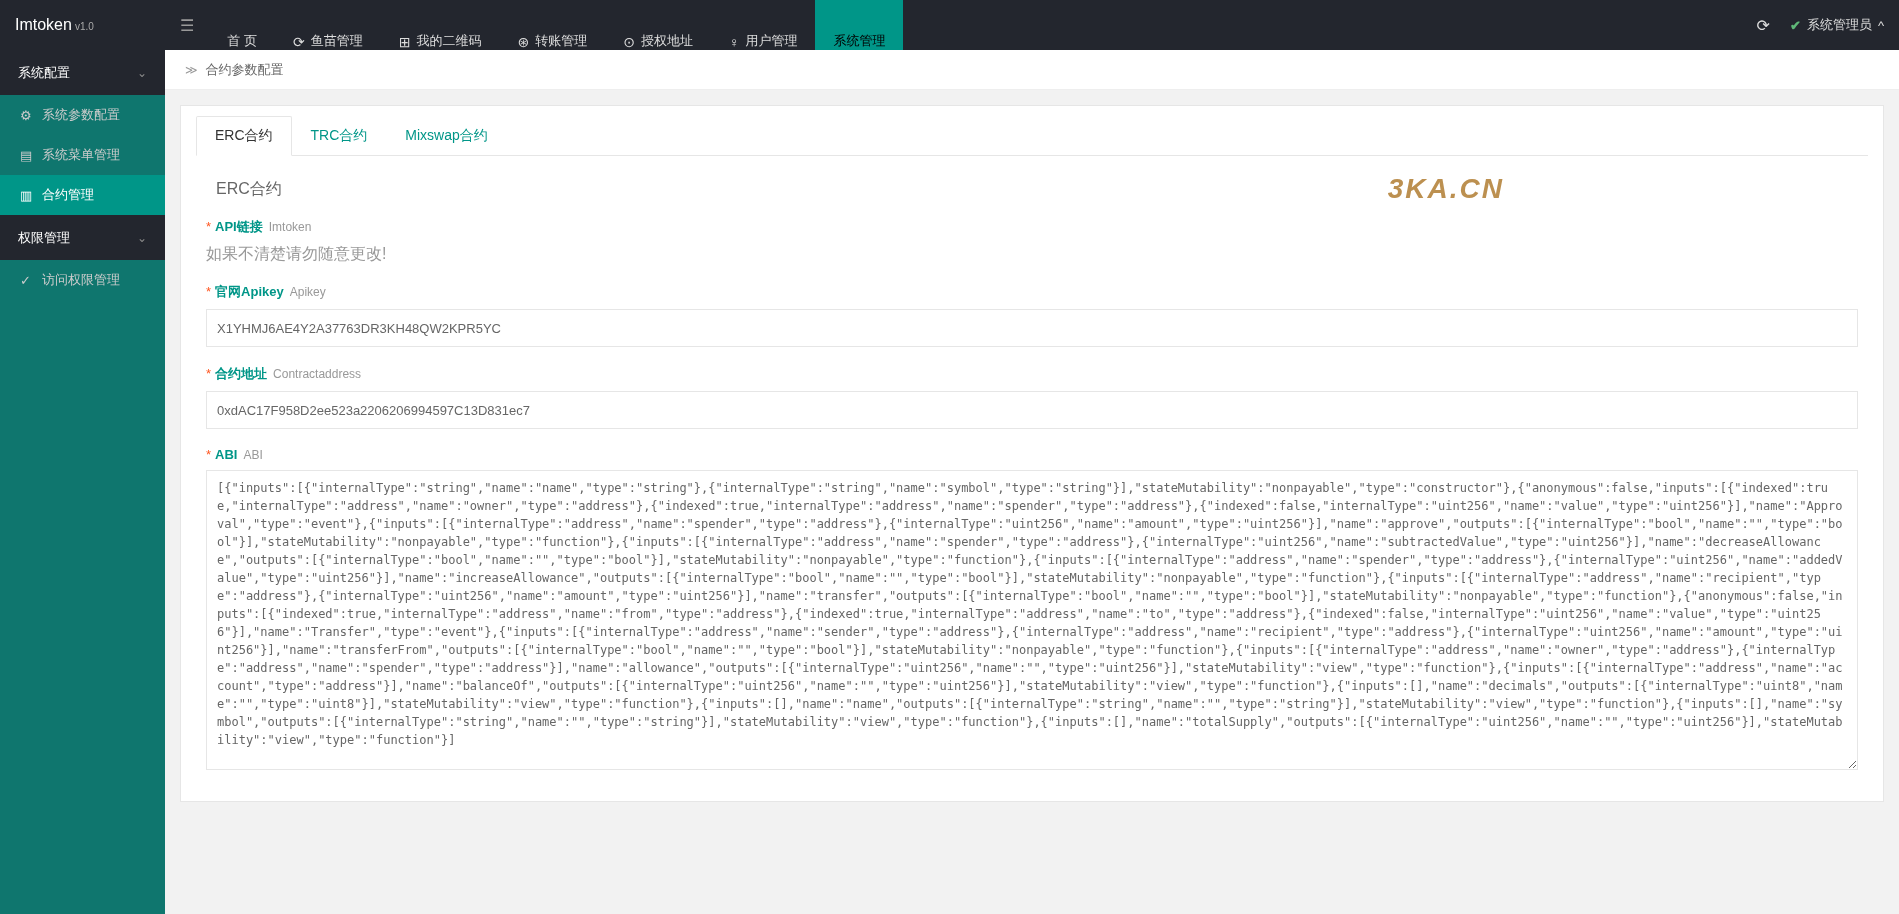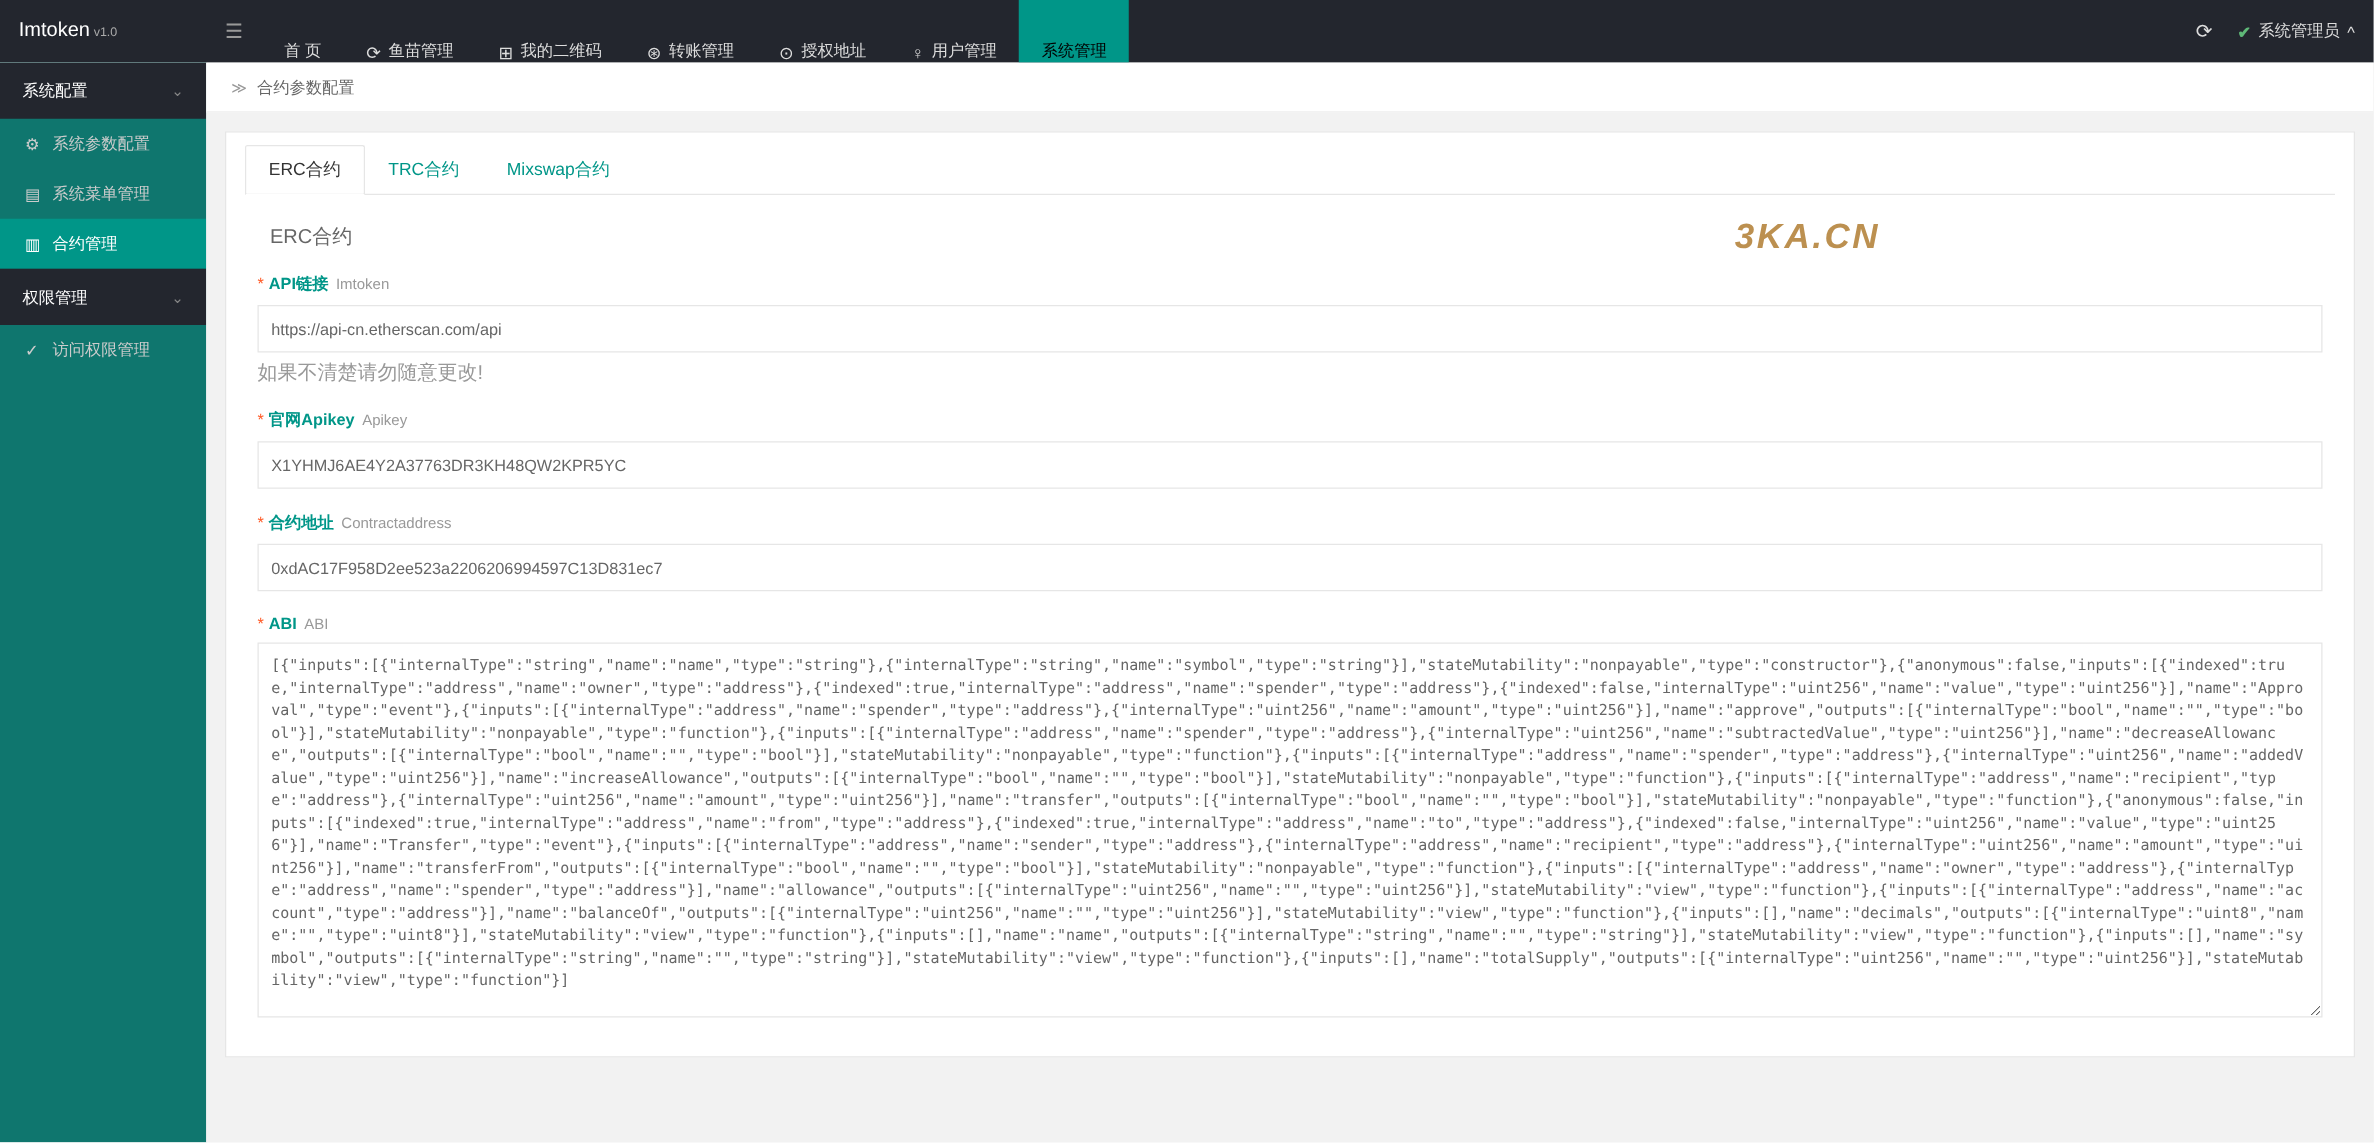--- a/index.html
+++ b/index.html
@@ -131,21 +131,20 @@
             <div class="tab active"><span>ERC合约</span></div>
             <div class="tab"><span>TRC合约</span></div>
             <div class="tab"><span>Mixswap合约</span></div>
           </div>
           <div class="form">
             <div class="watermark">3KA.CN</div>
             <div class="form-title">ERC合约</div>
 
             <div class="form-row">
               <label class="form-label"><span class="req">*</span><span class="label-main">API链接</span><span class="label-sub">Imtoken</span></label>
-              <input class="form-input" value="https://api-cn.etherscan.com/api" style="">
               <div class="form-hint">如果不清楚请勿随意更改!</div>
             </div>
 
             <div class="form-row">
               <label class="form-label"><span class="req">*</span><span class="label-main">官网Apikey</span><span class="label-sub">Apikey</span></label>
               <input class="form-input" value="X1YHMJ6AE4Y2A37763DR3KH48QW2KPR5YC" style="">
             </div>
 
             <div class="form-row">
               <label class="form-label"><span class="req">*</span><span class="label-main">合约地址</span><span class="label-sub">Contractaddress</span></label>

